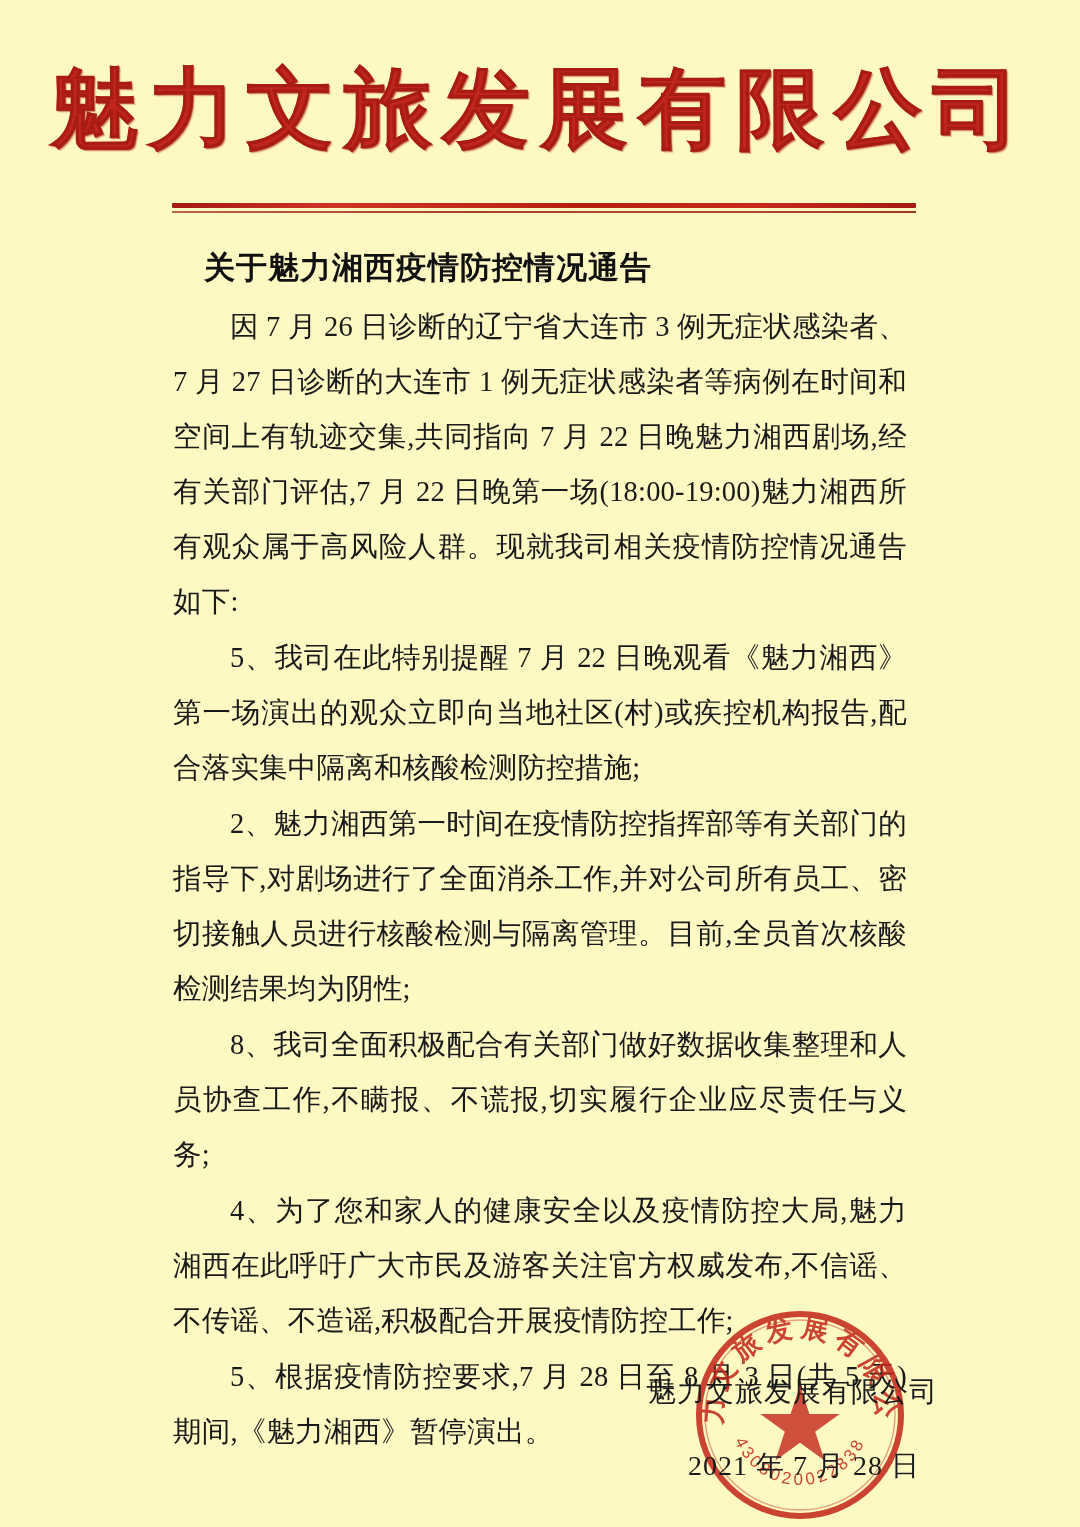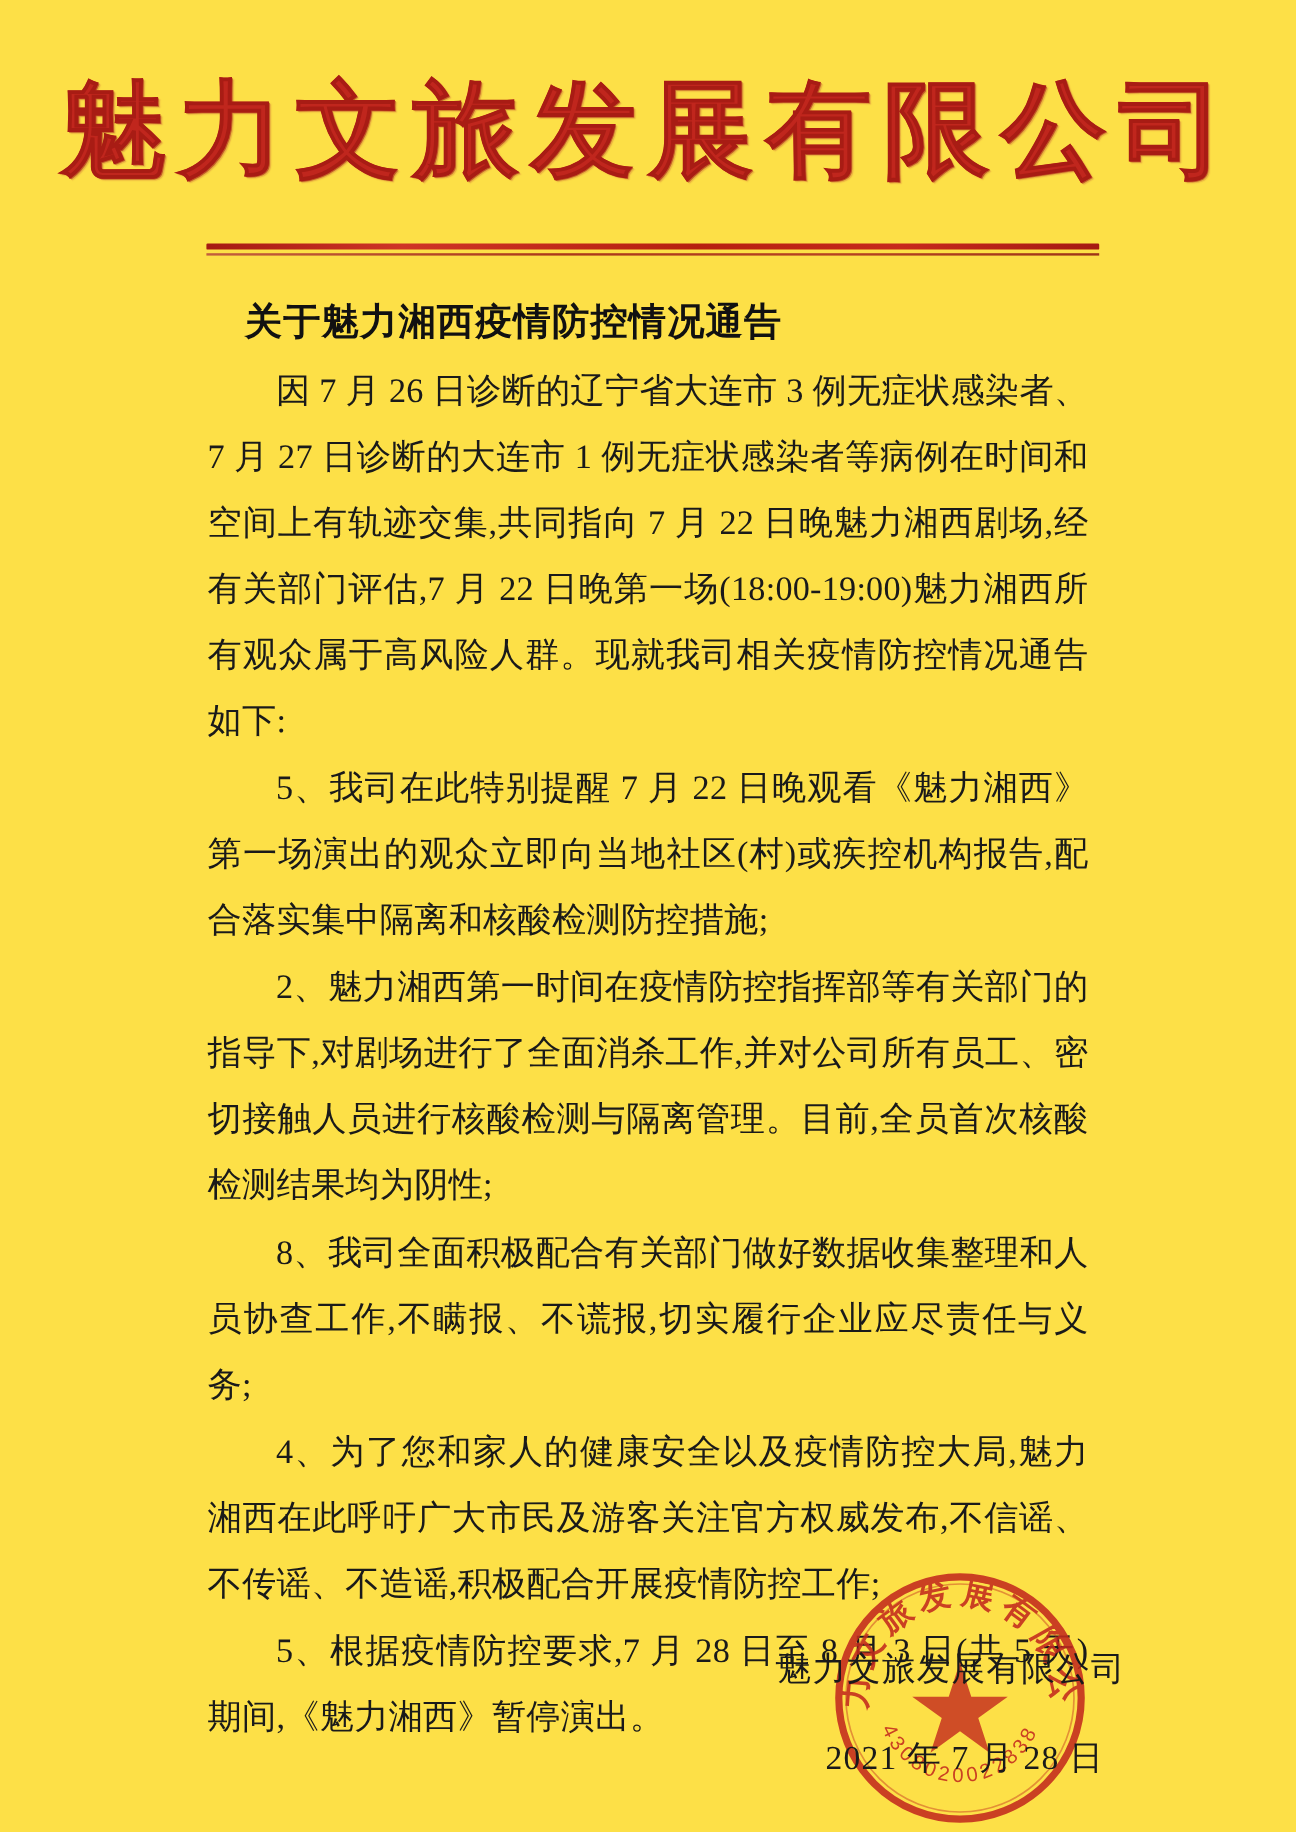--- a/index.html
+++ b/index.html
@@ -12,21 +12,21 @@
     height: 1527px;
     position: relative;
     font-family: "Liberation Serif", "DejaVu Serif", serif;
     color: #1a1a1a;
     overflow: hidden;
   }
 
   .page {
     position: absolute;
     inset: 0;
-    background: #fde047;
+    background: #fef9c3;
   }
 
   
   .letterhead {
     position: absolute;
     top: 58px;
     left: 0;
     width: 1080px;
     text-align: center;
   }

